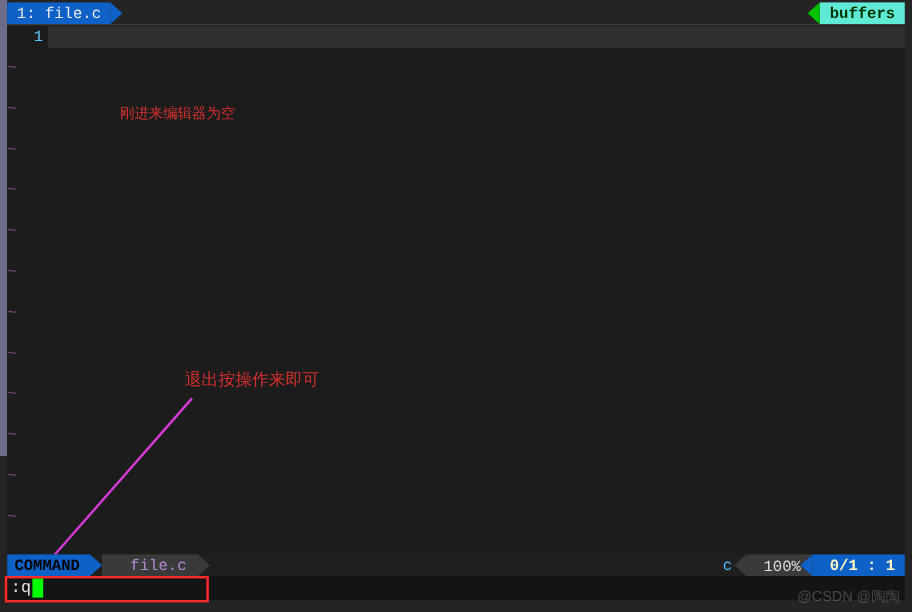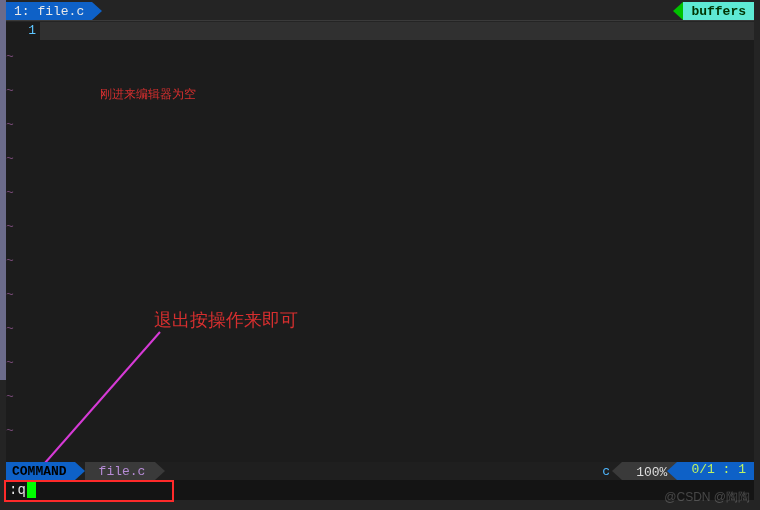--- a/index.html
+++ b/index.html
@@ -70,21 +70,21 @@
     color: #7a4b7a; font-size: 13px; line-height: 34px;
     overflow: hidden;
   }
   .tildes div { height: 34px; }
   .anno1 {
     position: absolute; left: 100px; top: 86px;
     color: #d62f2f; font-size: 12px;
   }
   .anno2 {
     position: absolute; left: 154px; top: 308px;
-    color: #d62f2f; font-size: 18px;
+    color: #d62f2f; font-size: 14px;
   }
   svg.arrow {
     position: absolute; left: 20px; top: 330px; width: 160px; height: 160px;
     overflow: visible;
   }
   .status-bar {
     position: absolute; left: 6px; right: 6px; bottom: 30px; height: 18px;
     background: #1f1f1f; display: flex; align-items: center;
   }
   .mode-chip {
@@ -93,21 +93,21 @@
     position: relative; font-size: 13px;
   }
   .mode-chip::after {
     content: ""; position: absolute; right: -10px; top: 0;
     border-top: 9px solid transparent;
     border-bottom: 9px solid transparent;
     border-left: 10px solid #0e61c7;
   }
   .filechip {
     background: #3a3a3a; color: #b68bd6; height: 18px;
-    margin-left: 10px; padding: 0 10px 0 14px; display: flex; align-items: center;
+    margin-left: 10px; padding: 0 10px 0 24px; display: flex; align-items: center;
     position: relative; font-size: 13px;
   }
   .filechip::after {
     content: ""; position: absolute; right: -10px; top: 0;
     border-top: 9px solid transparent;
     border-bottom: 9px solid transparent;
     border-left: 10px solid #3a3a3a;
   }
   .status-spacer { flex: 1; }
   .ft-chip {
@@ -117,22 +117,22 @@
     background: #3a3a3a; color: #ddd; height: 18px; padding: 0 10px 0 14px;
     display: flex; align-items: flex-end; position: relative; font-size: 13px;
   }
   .pct-chip::before {
     content: ""; position: absolute; left: -10px; top: 0;
     border-top: 9px solid transparent;
     border-bottom: 9px solid transparent;
     border-right: 10px solid #3a3a3a;
   }
   .pos-chip {
-    background: #0e61c7; color: #bef264; font-weight: normal;
-    height: 18px; padding: 0 8px 0 14px; display: flex; align-items: flex-start;
+    background: #0e61c7; color: #fef9c3; font-weight: bold;
+    height: 18px; padding: 0 8px 0 14px; display: flex; align-items: center;
     position: relative; font-size: 13px;
   }
   .pos-chip::before {
     content: ""; position: absolute; left: -10px; top: 0;
     border-top: 9px solid transparent;
     border-bottom: 9px solid transparent;
     border-right: 10px solid #0e61c7;
   }
   .cmdline-wrap {
     position: absolute; left: 6px; right: 6px; bottom: 10px; height: 20px;

